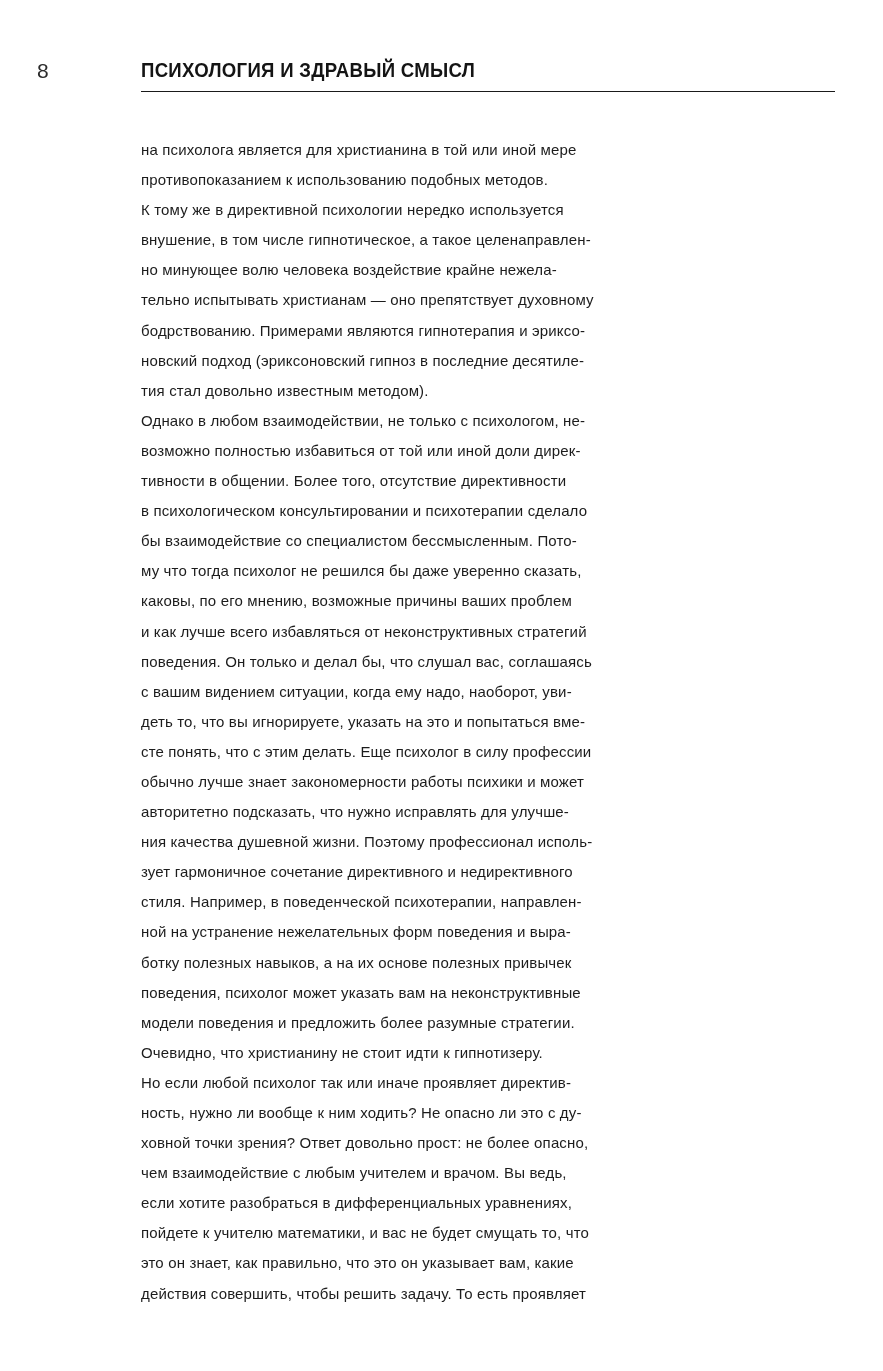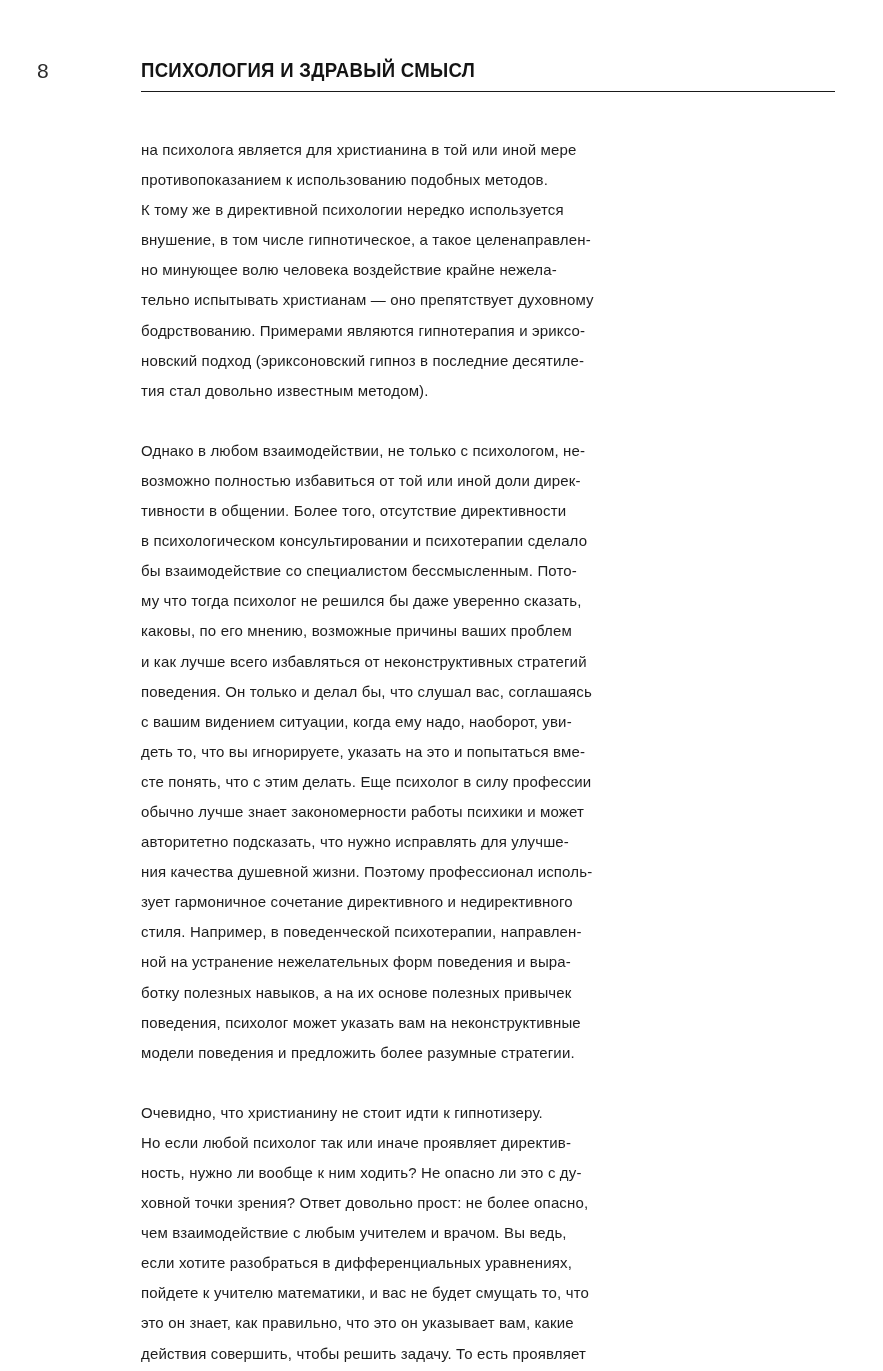--- a/index.html
+++ b/index.html
@@ -80,21 +80,20 @@
     font-size: 15px;
     line-height: 30.1px;
     font-weight: 400;
     color: #1c1c1c;
     letter-spacing: 0.01em;
     white-space: pre-line;
     text-align: left;
   }
 
   .para + .para {
-    margin-top: 30px;
   }
 </style>
 </head>
 <body>
 
 <div class="page">
 
   <div class="running-head">
     <div class="folio">8</div>
     <div class="head-title">ПСИХОЛОГИЯ И ЗДРАВЫЙ СМЫСЛ</div>

